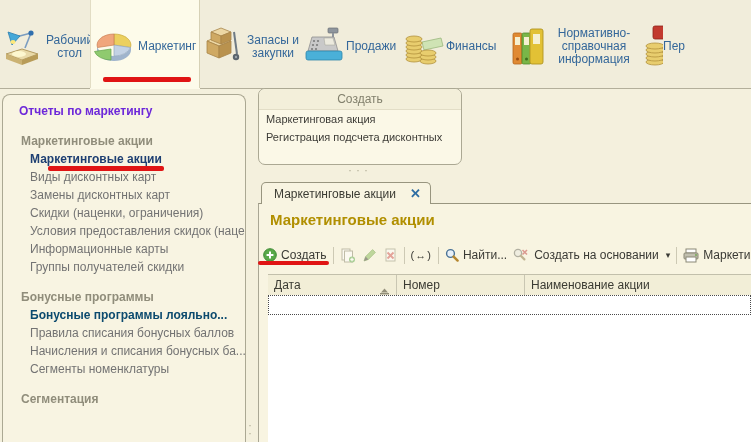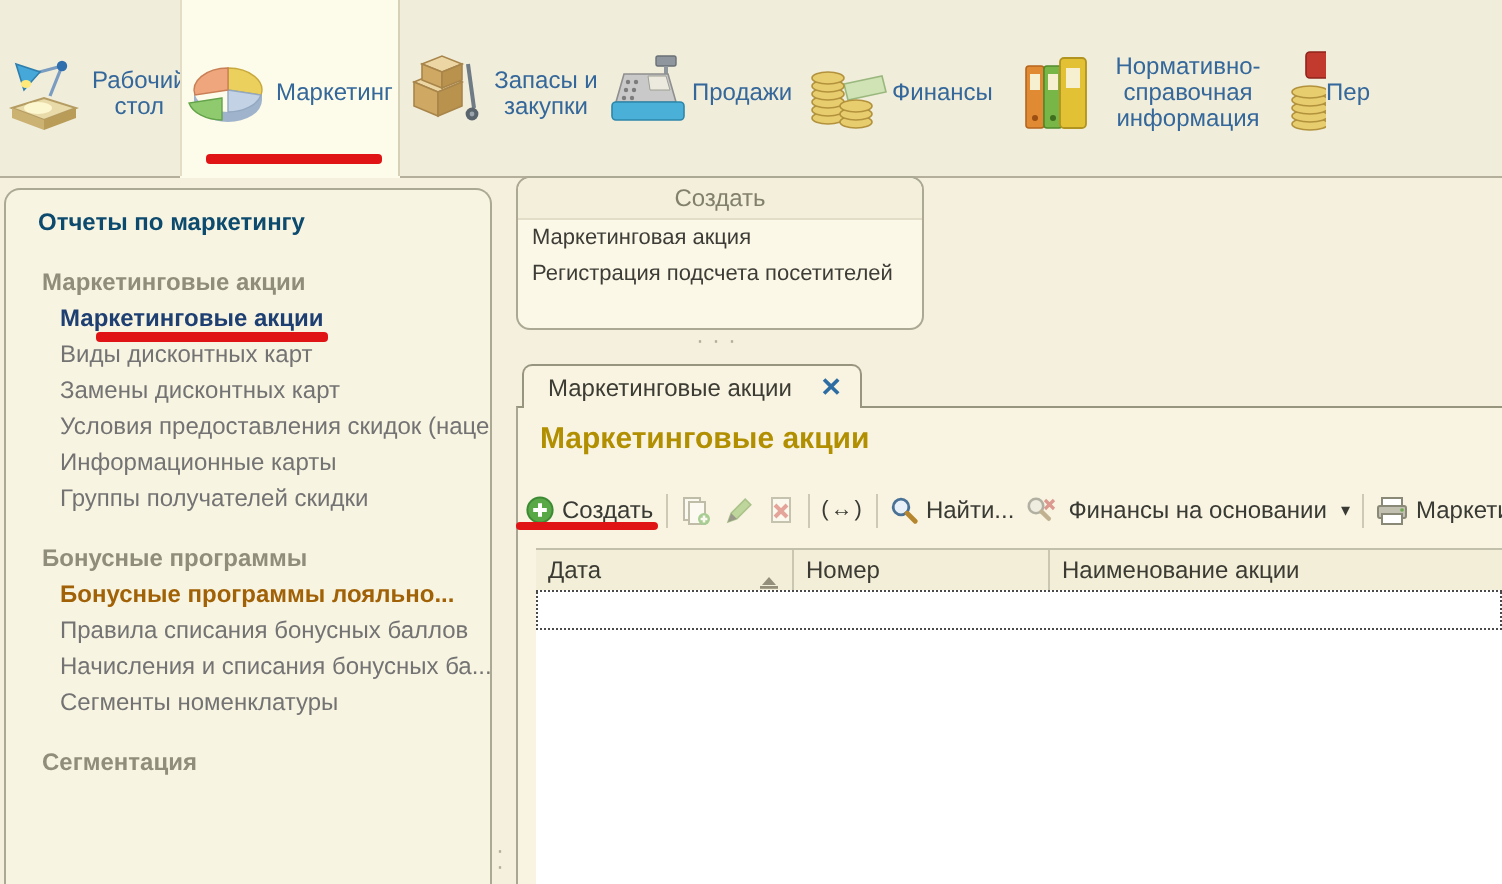--- a/index.html
+++ b/index.html
@@ -13,24 +13,24 @@
   .section .s-icon{height:50px;display:flex;align-items:center;justify-content:center;}
   .section .s-label{font-size:12px;line-height:13px;color:#34679a;text-align:center;white-space:normal;}
   .section.active{background:#fdfbea;box-shadow:inset 1px 0 0 #e2ddc4,inset -1px 0 0 #d6d1b6,0 1px 0 #fdfbea;}
   
   .annot{position:absolute;background:#e01414;border-radius:2px;z-index:50;}
   
   .sidebar{position:absolute;left:2px;top:94px;width:244px;height:348px;background:#f8f4e2;
            border:1px solid #aba893;border-bottom:none;border-radius:8px 8px 0 0;
            padding-top:7px;box-sizing:border-box;overflow:hidden;}
   .sb-item{font-size:12px;line-height:18px;white-space:nowrap;overflow:hidden;}
-  .sb-command{font-weight:bold;color:#0c4a6e;padding-left:16px;}
+  .sb-command{font-weight:bold;color:#6d28d9;padding-left:16px;}
   .sb-group{font-weight:bold;color:#908d7b;padding-left:18px;margin-top:12px;}
   .sb-selected{font-weight:bold;color:#1e3f72;padding-left:27px;}
-  .sb-boldlink{font-weight:bold;color:#a16207;padding-left:27px;}
+  .sb-boldlink{font-weight:bold;color:#0c4a6e;padding-left:27px;}
   .sb-link{color:#737373;padding-left:27px;}
   
   .actions{position:absolute;left:258px;top:88px;width:204px;height:77px;background:#fbf8e7;
            border:1px solid #aba893;border-radius:7px;box-sizing:border-box;overflow:hidden;}
   .actions-hdr{height:20px;line-height:20px;text-align:center;font-size:12px;color:#82806d;
                background:#f3efda;border-bottom:1px solid #e2ddc6;border-radius:6px 6px 0 0;}
   .action-item{font-size:11px;line-height:18px;color:#3d3c37;padding-left:7px;white-space:nowrap;}
   .grip-h{position:absolute;left:348px;top:163px;color:#b2ae97;font-size:12px;letter-spacing:4px;z-index:5;}
   .grip-v{position:absolute;left:248px;top:421px;color:#b2ae97;font-size:12px;line-height:8px;z-index:5;}
   
@@ -184,35 +184,36 @@
     <div class="s-label">Пер</div>
   </div>
 </div>
 
 <div class="sidebar">
   <div class="sb-item sb-command">Отчеты по маркетингу</div>
   <div class="sb-item sb-group">Маркетинговые акции</div>
   <div class="sb-item sb-selected">Маркетинговые акции</div>
   <div class="sb-item sb-link">Виды дисконтных карт</div>
   <div class="sb-item sb-link">Замены дисконтных карт</div>
+  <div class="sb-item sb-link">Скидки (наценки, ограничения)</div>
   <div class="sb-item sb-link">Условия предоставления скидок (наце...</div>
   <div class="sb-item sb-link">Информационные карты</div>
   <div class="sb-item sb-link">Группы получателей скидки</div>
   <div class="sb-item sb-group">Бонусные программы</div>
   <div class="sb-item sb-boldlink">Бонусные программы лояльно...</div>
   <div class="sb-item sb-link">Правила списания бонусных баллов</div>
   <div class="sb-item sb-link">Начисления и списания бонусных ба...</div>
   <div class="sb-item sb-link">Сегменты номенклатуры</div>
   <div class="sb-item sb-group">Сегментация</div>
 </div>
 
 <div class="actions">
   <div class="actions-hdr">Создать</div>
   <div class="action-item">Маркетинговая акция</div>
-  <div class="action-item">Регистрация подсчета посетителей</div>
+  <div class="action-item">Регистрация подсчета дисконтных</div>
 </div>
 <div class="grip-h">···</div>
 <div class="grip-v">·<br>·</div>
 
 <div class="tab">
   <span>Маркетинговые акции</span>
   <span class="tab-close">✕</span>
 </div>
 
 <div class="content">
@@ -250,21 +251,21 @@
         <line x1="8.6" y1="8.6" x2="12.6" y2="12.6" stroke="#b5862e" stroke-width="2.4" stroke-linecap="round"></line>
       </svg>
       <span>Найти...</span>
     </div>
     <svg width="15" height="14" viewBox="0 0 15 14" style="opacity:.5">
       <circle cx="5" cy="5" r="3.6" fill="#e8e8e0" stroke="#6f6f64" stroke-width="1.3"></circle>
       <line x1="7.8" y1="7.8" x2="11.4" y2="11.4" stroke="#8a7342" stroke-width="2.2" stroke-linecap="round"></line>
       <path d="M9.5 2 L14 6.5 M14 2 L9.5 6.5" stroke="#c04040" stroke-width="1.6"></path>
     </svg>
     <div class="tb-btn">
-      <span>Финансы на основании</span>
+      <span>Создать на основании</span>
       <span class="tb-caret">▾</span>
     </div>
     <div class="tb-sep"></div>
     <div class="tb-btn">
       <svg width="16" height="15" viewBox="0 0 16 15">
         <rect x="3" y="1" width="10" height="4" fill="#fff" stroke="#8a8877"></rect>
         <rect x="1" y="5" width="14" height="6" rx="1" fill="#c2c0b0" stroke="#8a8877"></rect>
         <rect x="3" y="9" width="10" height="5" fill="#fff" stroke="#8a8877"></rect>
         <circle cx="13" cy="7" r="0.9" fill="#6fa84f"></circle>
       </svg>

